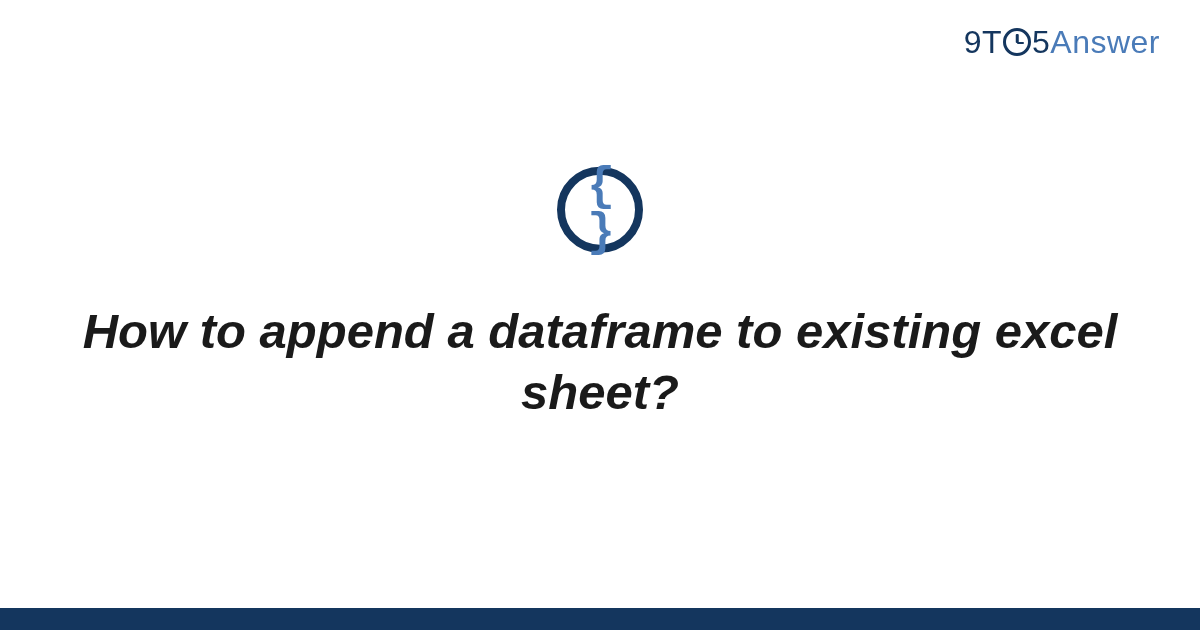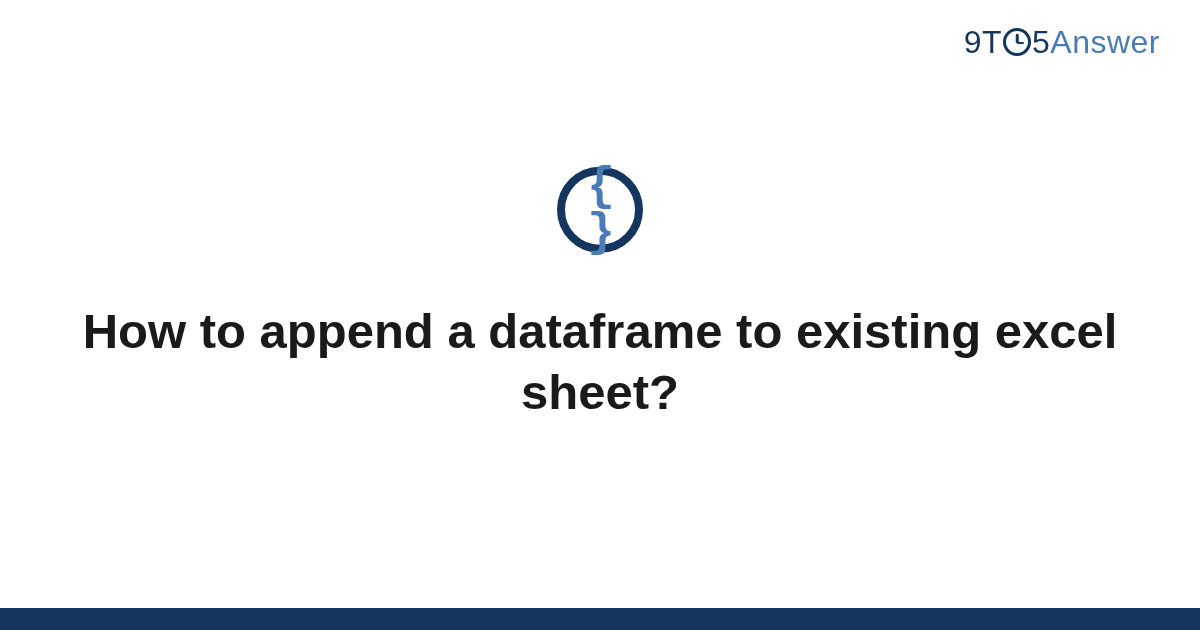--- a/index.html
+++ b/index.html
@@ -96,20 +96,21 @@
       font-family: 'Courier New', monospace;
       letter-spacing: -2px;
       line-height: 1;
     }
     .question-title {
       font-size: 49px;
       font-weight: 700;
       color: #1a1a1a;
       line-height: 1.25;
       padding: 0 80px;
+      font-style: italic;
     }
     .bottom-bar {
       position: absolute;
       bottom: 0;
       left: 0;
       width: 100%;
       height: 22px;
       background: #14365e;
     }
   </style>

